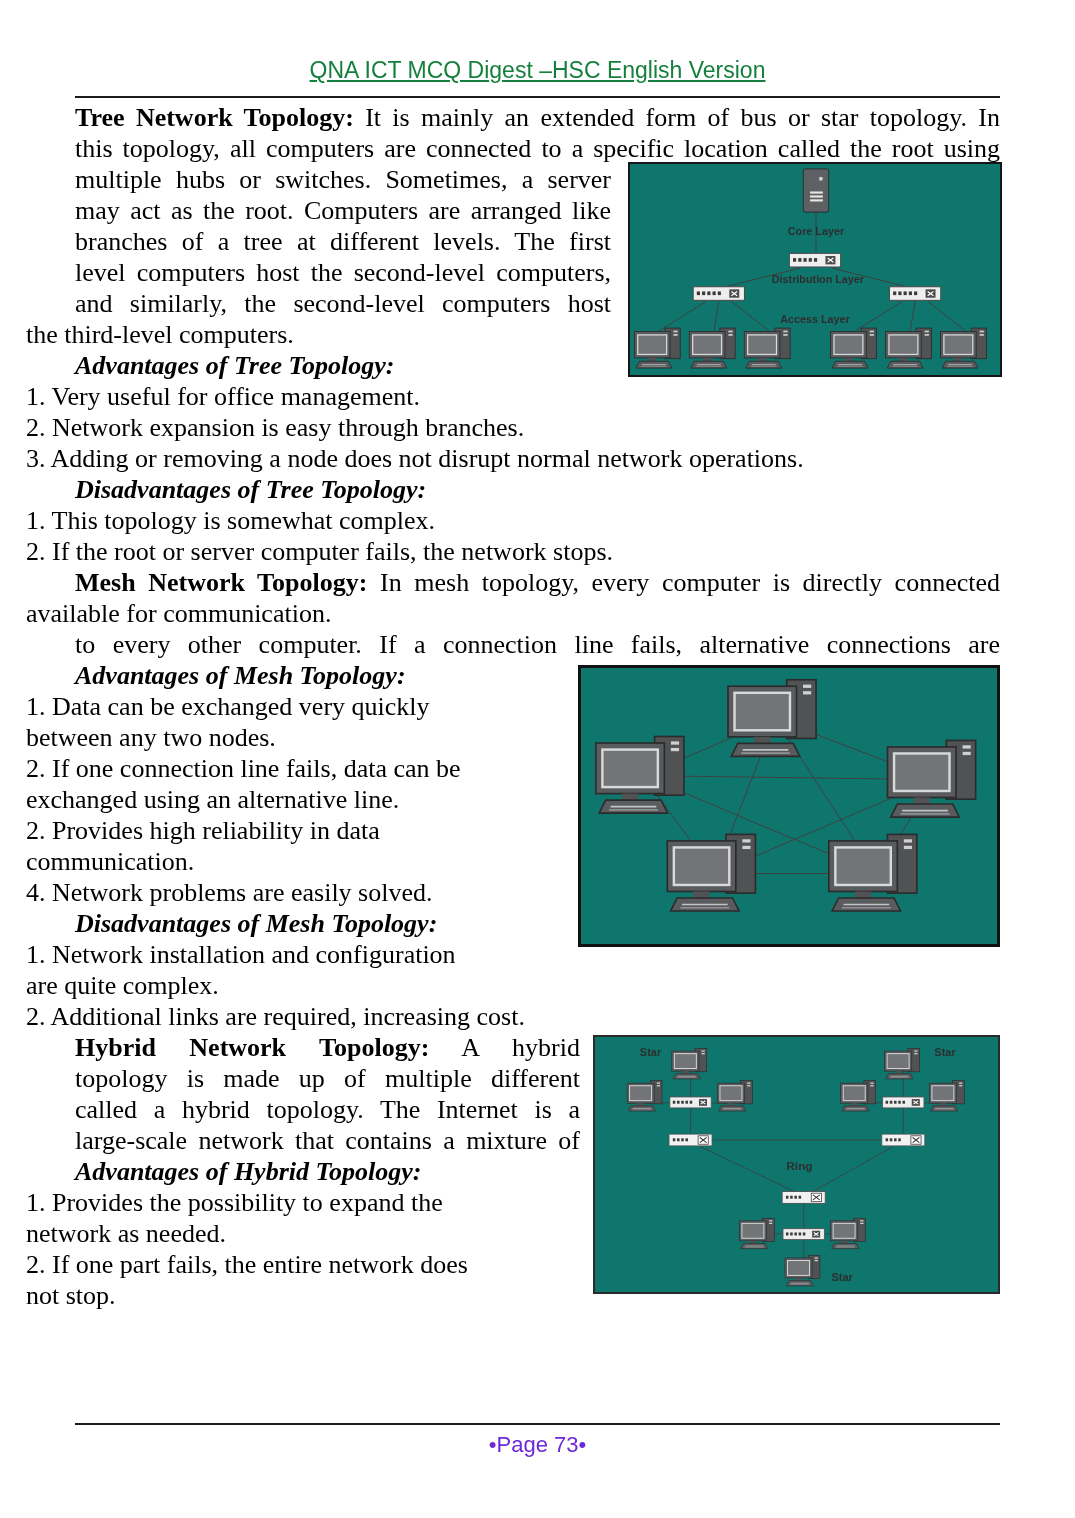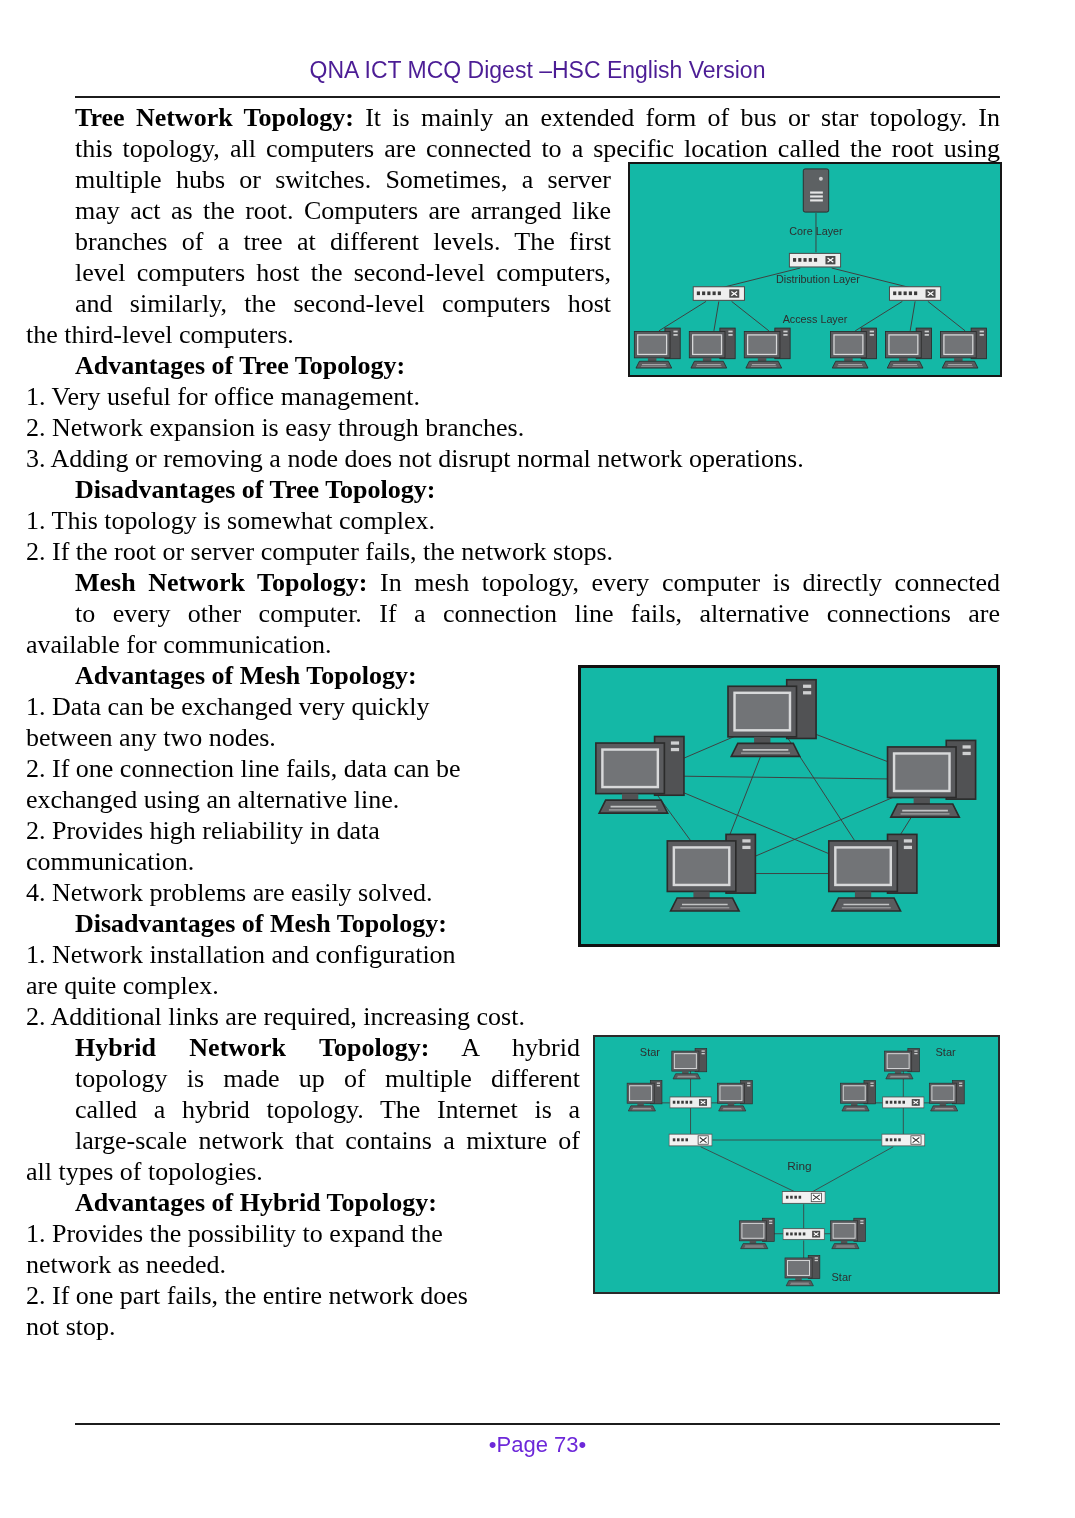--- a/index.html
+++ b/index.html
@@ -1,33 +1,33 @@
 <!DOCTYPE html>
 <html><head>
 <meta charset="utf-8">
 <style>
   html,body{margin:0;padding:0;background:#fff;}
   #page{position:relative;width:1075px;height:1518px;background:#ffffff;overflow:hidden;
         font-family:"Liberation Serif","DejaVu Serif",serif;color:#000;}
   .header-title{position:absolute;left:75px;top:57px;width:925px;text-align:center;
-        font-family:"Liberation Sans","DejaVu Sans",sans-serif;font-size:23px;color:#4c1d95;}
+        font-family:"Liberation Sans","DejaVu Sans",sans-serif;font-size:23px;color:#15803d;text-decoration:underline;}
   .rule{position:absolute;left:75px;width:925px;height:2px;background:#1c1c1c;}
   #rule-top{top:96px;}
   #rule-bottom{top:1423px;}
   #text-flow{position:absolute;left:0;top:102px;width:912px;}
   .line{padding-left:75px;height:31px;line-height:31px;font-size:26px;overflow:hidden;}
   .nw{white-space:nowrap;overflow:visible;padding-left:26px;}
   .just{text-align:justify;text-align-last:justify;}
   .w-full{width:925px;}
   .w-tree{width:536px;}
   .w-hyb{width:505px;}
-  .bold{font-weight:bold;white-space:nowrap;overflow:visible;}
+  .bold{font-weight:bold;white-space:nowrap;overflow:visible;font-style:italic;}
   .b{font-weight:bold;}
   .indent{}
-  .dgbox{position:absolute;background:#14b8a6;box-sizing:border-box;}
+  .dgbox{position:absolute;background:#0f766e;box-sizing:border-box;font-weight:bold;}
   #tree-dg{left:628px;top:162px;width:374px;height:215px;border:2px solid #161616;}
   #mesh-dg{left:578px;top:665px;width:422px;height:282px;border:3px solid #111;}
   #hyb-dg{left:593px;top:1035px;width:407px;height:259px;border:2px solid #2a2a2a;}
   svg.dg{display:block;width:100%;height:100%;}
   .dg text{font-family:"Liberation Sans","DejaVu Sans",sans-serif;fill:#2e2e2e;}
   .dg line{stroke:#3f3f3f;stroke-width:1;}
   .footer-label{position:absolute;left:75px;top:1432px;width:925px;text-align:center;
         font-family:"Liberation Sans","DejaVu Sans",sans-serif;font-size:22px;color:#6d28d9;}
 </style>
 </head>
@@ -90,39 +90,38 @@
       <div class="line w-tree just">and similarly, the second-level computers host</div>
       <div class="line w-tree nw">the third-level computers.</div>
       <div class="line bold">Advantages of Tree Topology:</div>
       <div class="line indent nw">1. Very useful for office management.</div>
       <div class="line indent nw">2. Network expansion is easy through branches.</div>
       <div class="line indent nw">3. Adding or removing a node does not disrupt normal network operations.</div>
       <div class="line bold">Disadvantages of Tree Topology:</div>
       <div class="line indent nw">1. This topology is somewhat complex.</div>
       <div class="line indent nw">2. If the root or server computer fails, the network stops.</div>
       <div class="line w-full just"><span class="b">Mesh Network Topology:</span> In mesh topology, every computer is directly connected</div>
+      <div class="line nw">available for communication.</div>
       <div class="line w-full just">to every other computer. If a connection line fails, alternative connections are</div>
-      <div class="line nw">available for communication.</div>
       <div class="line bold">Advantages of Mesh Topology:</div>
       <div class="line nw">1. Data can be exchanged very quickly</div>
       <div class="line nw">between any two nodes.</div>
       <div class="line nw">2. If one connection line fails, data can be</div>
       <div class="line nw">exchanged using an alternative line.</div>
       <div class="line nw">2. Provides high reliability in data</div>
       <div class="line nw">communication.</div>
       <div class="line nw">4. Network problems are easily solved.</div>
       <div class="line bold">Disadvantages of Mesh Topology:</div>
       <div class="line nw">1. Network installation and configuration</div>
       <div class="line nw">are quite complex.</div>
       <div class="line nw">2. Additional links are required, increasing cost.</div>
       <div class="line w-hyb just"><span class="b">Hybrid Network Topology:</span> A hybrid</div>
       <div class="line w-hyb just">topology is made up of multiple different</div>
       <div class="line w-hyb just">called a hybrid topology. The Internet is a</div>
       <div class="line w-hyb just">large-scale network that contains a mixture of</div>
-      <div class="line nw">all types of topologies.</div>
       <div class="line bold">Advantages of Hybrid Topology:</div>
       <div class="line nw">1. Provides the possibility to expand the</div>
       <div class="line nw">network as needed.</div>
       <div class="line nw">2. If one part fails, the entire network does</div>
       <div class="line nw">not stop.</div>
     </div>
 
   <div class="dgbox" id="tree-dg">
     <svg class="dg" viewBox="0 0 374 215">
       <line x1="188" y1="50" x2="188" y2="90"></line>

